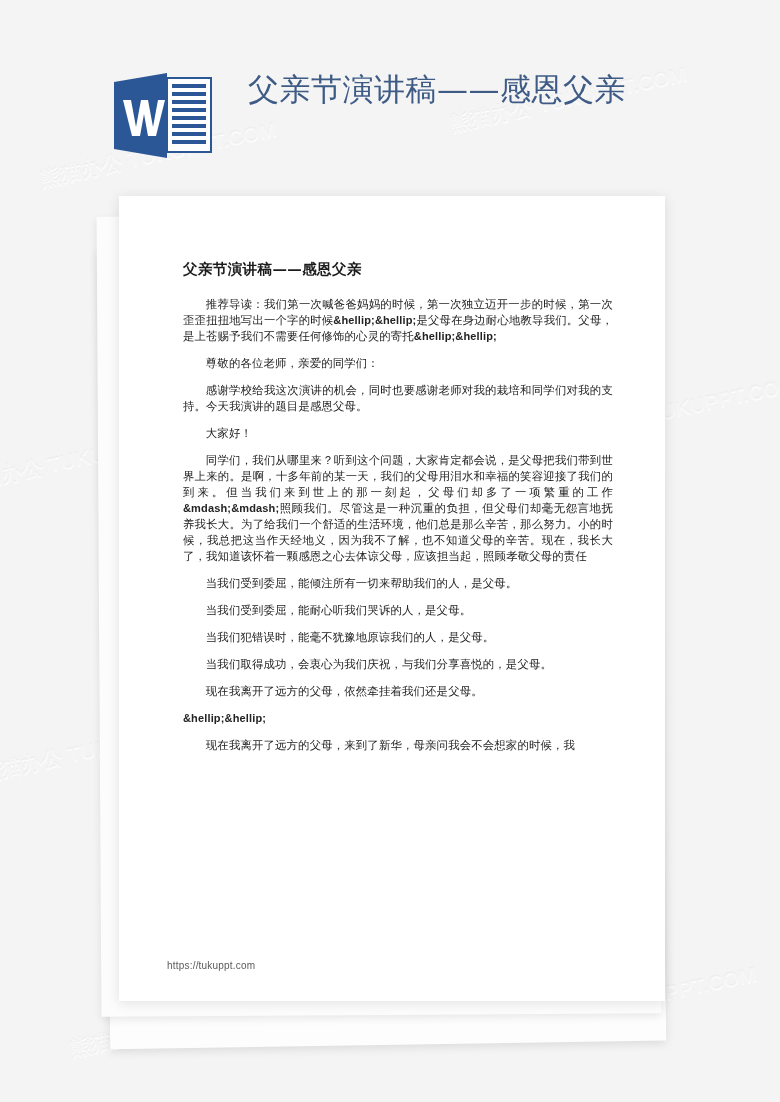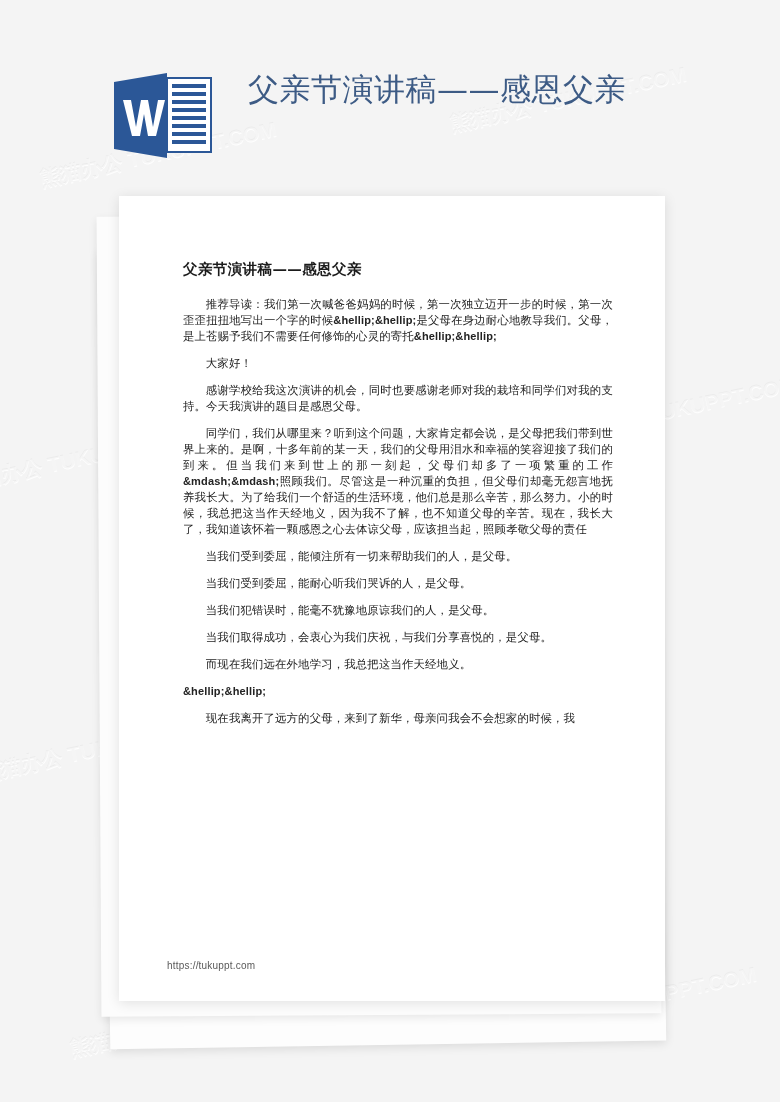--- a/index.html
+++ b/index.html
@@ -196,28 +196,29 @@
   <div class="sheet-back2"></div>
   <div class="sheet-back1"></div>
 
   <div class="sheet-front">
     <div class="doc-body">
       <div class="doc-inner">
 
         <div class="doc-heading">父亲节演讲稿——感恩父亲</div>
 
         <p class="para">推荐导读：我们第一次喊爸爸妈妈的时候，第一次独立迈开一步的时候，第一次歪歪扭扭地写出一个字的时候<span class="ent">&amp;hellip;</span><span class="ent">&amp;hellip;</span>是父母在身边耐心地教导我们。父母，是上苍赐予我们不需要任何修饰的心灵的寄托<span class="ent">&amp;hellip;</span><span class="ent">&amp;hellip;</span></p>
+        <p class="para">尊敬的各位老师，亲爱的同学们：</p>
+        <p class="para">感谢学校给我这次演讲的机会，同时也要感谢老师对我的栽培和同学们对我的支持。今天我演讲的题目是感恩父母。</p>
         <p class="para">大家好！</p>
-        <p class="para">感谢学校给我这次演讲的机会，同时也要感谢老师对我的栽培和同学们对我的支持。今天我演讲的题目是感恩父母。</p>
         <p class="para">同学们，我们从哪里来？听到这个问题，大家肯定都会说，是父母把我们带到世界上来的。是啊，十多年前的某一天，我们的父母用泪水和幸福的笑容迎接了我们的到来。但当我们来到世上的那一刻起，父母们却多了一项繁重的工作<span class="ent">&amp;mdash;</span><span class="ent">&amp;mdash;</span>照顾我们。尽管这是一种沉重的负担，但父母们却毫无怨言地抚养我长大。为了给我们一个舒适的生活环境，他们总是那么辛苦，那么努力。小的时候，我总把这当作天经地义，因为我不了解，也不知道父母的辛苦。现在，我长大了，我知道该怀着一颗感恩之心去体谅父母，应该担当起，照顾孝敬父母的责任</p>
         <p class="para">当我们受到委屈，能倾注所有一切来帮助我们的人，是父母。</p>
         <p class="para">当我们受到委屈，能耐心听我们哭诉的人，是父母。</p>
         <p class="para">当我们犯错误时，能毫不犹豫地原谅我们的人，是父母。</p>
         <p class="para">当我们取得成功，会衷心为我们庆祝，与我们分享喜悦的，是父母。</p>
-        <p class="para">而现在我们远在外地学习，我总把这当作天经地义。</p>
+        <p class="para">现在我离开了远方的父母，依然牵挂着我们还是父母。</p>
         <p class="para noindent"><span class="ent">&amp;hellip;</span><span class="ent">&amp;hellip;</span></p>
         <p class="para para-cut">现在我离开了远方的父母，来到了新华，母亲问我会不会想家的时候，我</p>
 
       </div>
       <div class="doc-footer">https://tukuppt.com</div>
     </div>
   </div>
 </div>
 
 </body></html>

